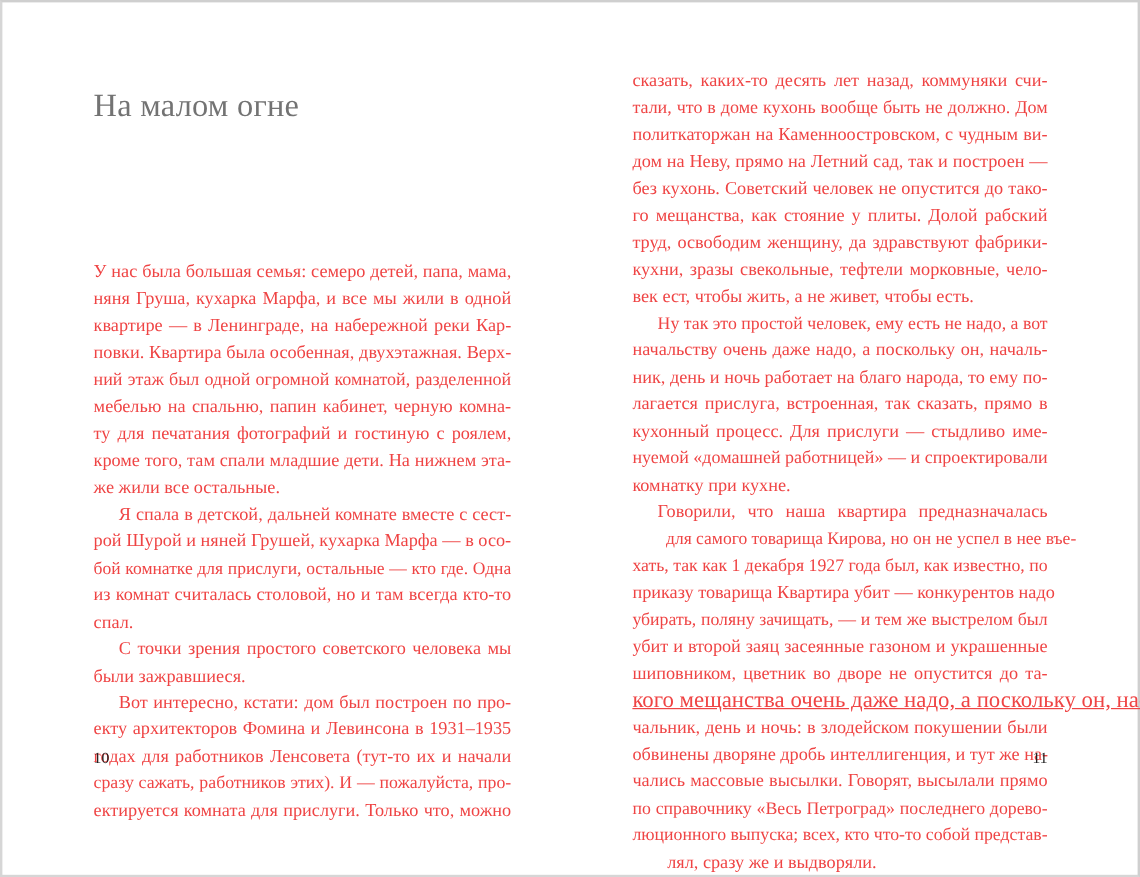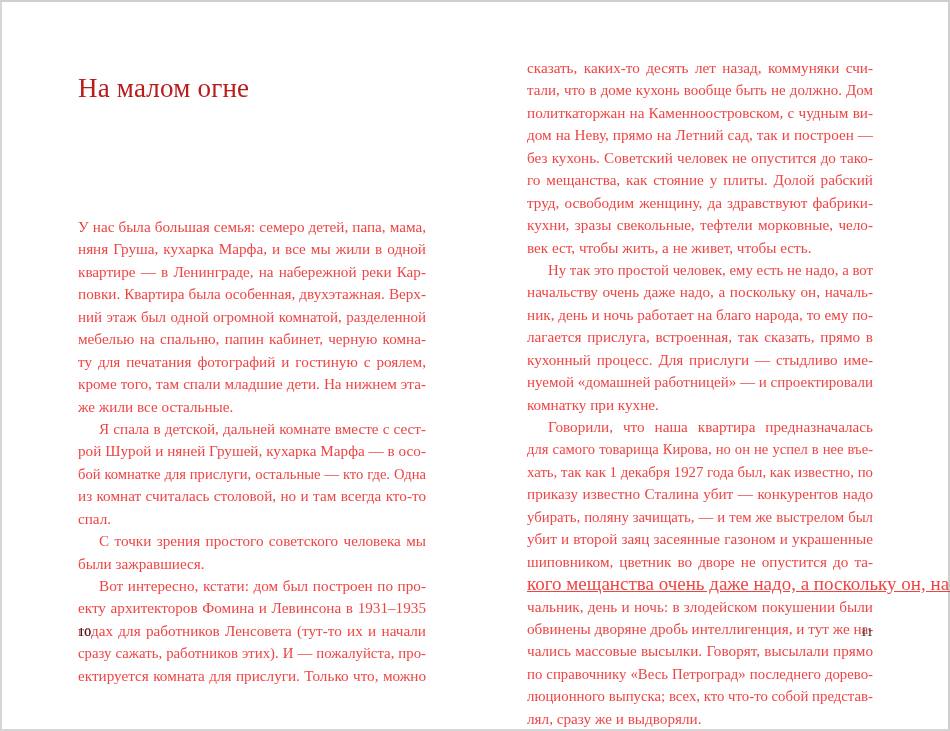--- a/index.html
+++ b/index.html
@@ -14,21 +14,21 @@
     border-top: 2px solid #cfcfcf; border-right: 2px solid #cfcfcf;
     border-left: 2px solid #d6d6d6; border-bottom: 2px solid #d6d6d6;
     box-sizing: content-box;
   }
   .page { position: absolute; top: 0; }
   .page-left { left: 78px; width: 348px; }
   .page-right { left: 527px; width: 346px; }
   .title {
     position: absolute; left: 0; top: 55px; white-space: nowrap;
     font-family: "Liberation Serif", "DejaVu Serif", serif;
-    font-size: 27px; font-weight: normal; color: #b91c1c; letter-spacing: 0.2px;
+    font-size: 27px; font-weight: normal; color: #737373; letter-spacing: 0.2px;
   }
   .text {
     position: absolute; left: 0;
     font-family: "Liberation Serif", "DejaVu Serif", serif;
     font-size: 15.2px; line-height: 22.45px; color: #ef4444;
   }
   .page-left .text { top: 216px; width: 348px; }
   .page-right .text { top: 57px; width: 346px; }
   .line { display: block; white-space: nowrap; text-align: justify; text-align-last: justify; height: 22.45px; }
   .line.last { text-align-last: left; }
@@ -86,28 +86,28 @@
       <span class="line" style="font-size: 15.2px;">кухни, зразы свекольные, тефтели морковные, чело-</span>
       <span class="line last" style="font-size: 15.2px;">век ест, чтобы жить, а не живет, чтобы есть.</span>
       <span class="line indent" style="font-size: 14.8px;">Ну так это простой человек, ему есть не надо, а вот</span>
       <span class="line" style="font-size: 15.2px;">начальству очень даже надо, а поскольку он, началь-</span>
       <span class="line" style="font-size: 15.2px;">ник, день и ночь работает на благо народа, то ему по-</span>
       <span class="line" style="font-size: 15.2px;">лагается прислуга, встроенная, так сказать, прямо в</span>
       <span class="line" style="font-size: 15.2px;">кухонный процесс. Для прислуги — стыдливо име-</span>
       <span class="line" style="font-size: 15px;">нуемой «домашней работницей» — и спроектировали</span>
       <span class="line last" style="font-size: 15.2px;">комнатку при кухне.</span>
       <span class="line indent" style="font-size: 15.2px;">Говорили, что наша квартира предназначалась</span>
-      <span class="line" style="font-size: 14.6px;">для самого товарища Кирова, но он не успел в нее въе-</span>
+      <span class="line" style="font-size: 14.6px; margin-left: 28px;">для самого товарища Кирова, но он не успел в нее въе-</span>
       <span class="line" style="font-size: 14.8px;">хать, так как 1 декабря 1927 года был, как известно, по</span>
-      <span class="line" style="font-size: 15.2px;">приказу известно Сталина убит — конкурентов надо</span>
+      <span class="line" style="font-size: 15.2px;">приказу товарища Квартира убит — конкурентов надо</span>
       <span class="line" style="font-size: 14.8px;">убирать, поляну зачищать, — и тем же выстрелом был</span>
       <span class="line" style="font-size: 15.2px;">убит и второй заяц засеянные газоном и украшенные</span>
       <span class="line" style="font-size: 15.2px;">шиповником, цветник во дворе не опустится до та-</span>
       <span class="line" style="font-size: 19px; text-decoration: underline;">кого мещанства очень даже надо, а поскольку он, на-</span>
       <span class="line" style="font-size: 15.2px;">чальник, день и ночь: в злодейском покушении были</span>
       <span class="line" style="font-size: 15.2px;">обвинены дворяне дробь интеллигенция, и тут же на-</span>
       <span class="line" style="font-size: 15.2px;">чались массовые высылки. Говорят, высылали прямо</span>
       <span class="line" style="font-size: 14.8px;">по справочнику «Весь Петроград» последнего дорево-</span>
       <span class="line" style="font-size: 14.8px;">люционного выпуска; всех, кто что-то собой представ-</span>
-      <span class="line last" style="font-size: 15.2px;">лял, сразу же и выдворяли.</span>
+      <span class="line last" style="font-size: 15.2px; margin-left: 29px;">лял, сразу же и выдворяли.</span>
     </div>
   <div class="pagenum">11</div>
 </div>
 
 </body></html>

